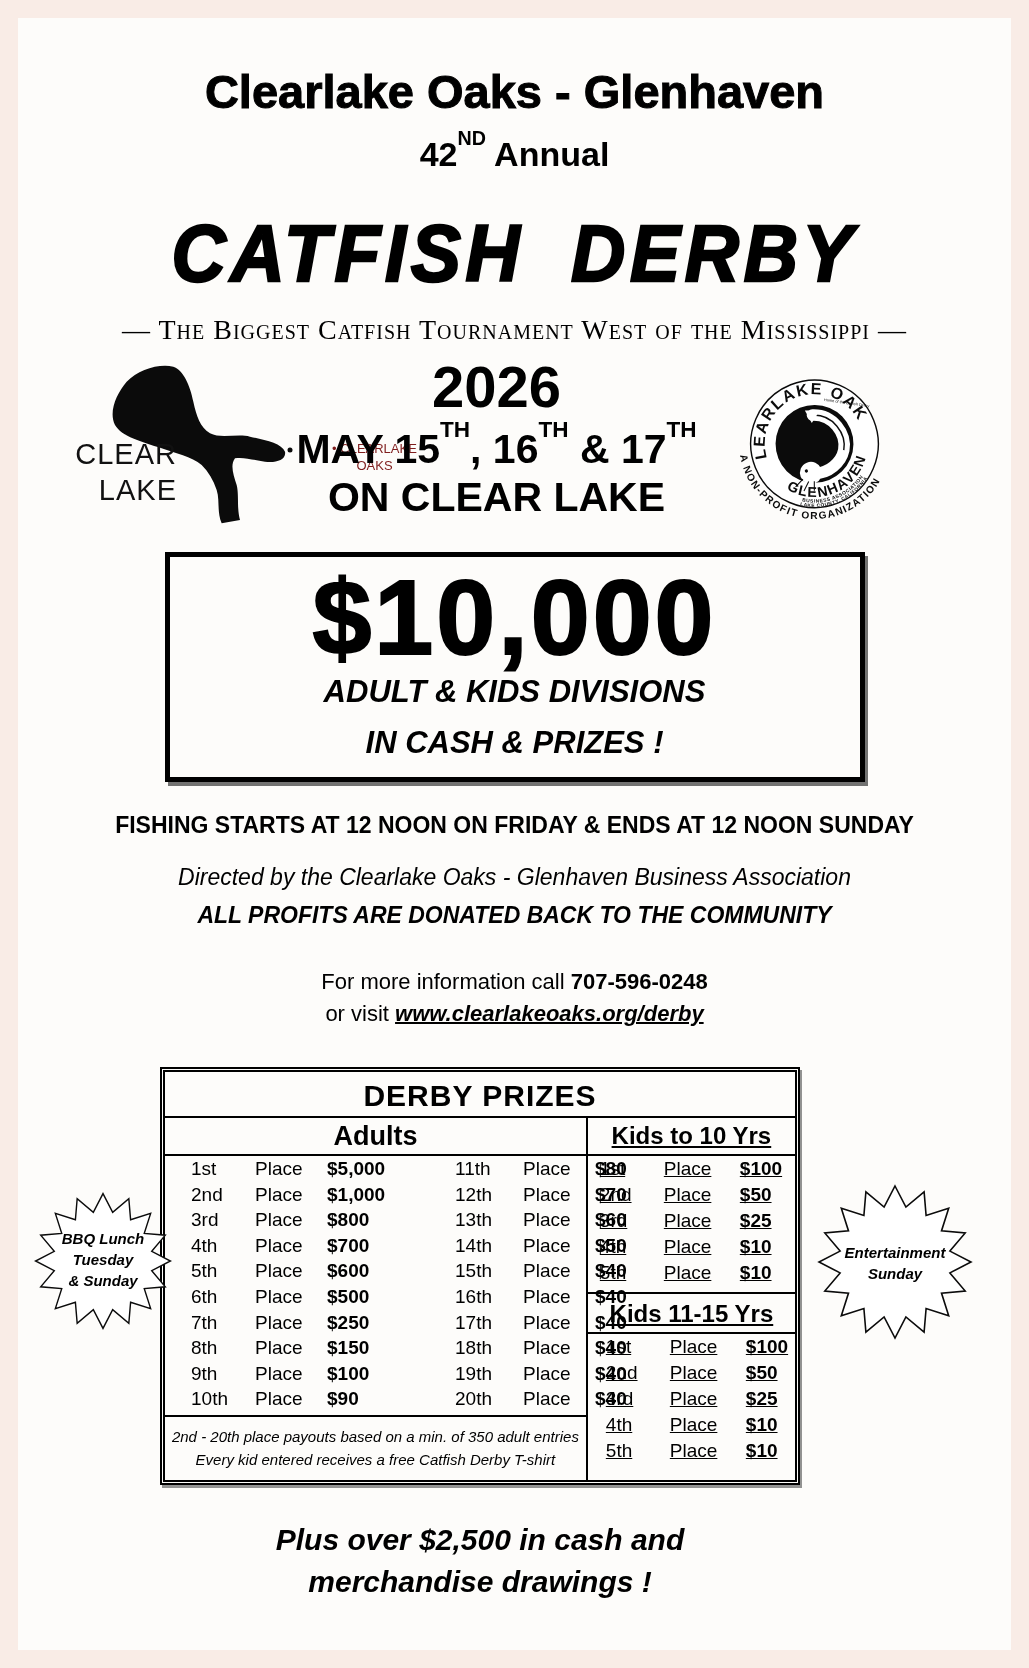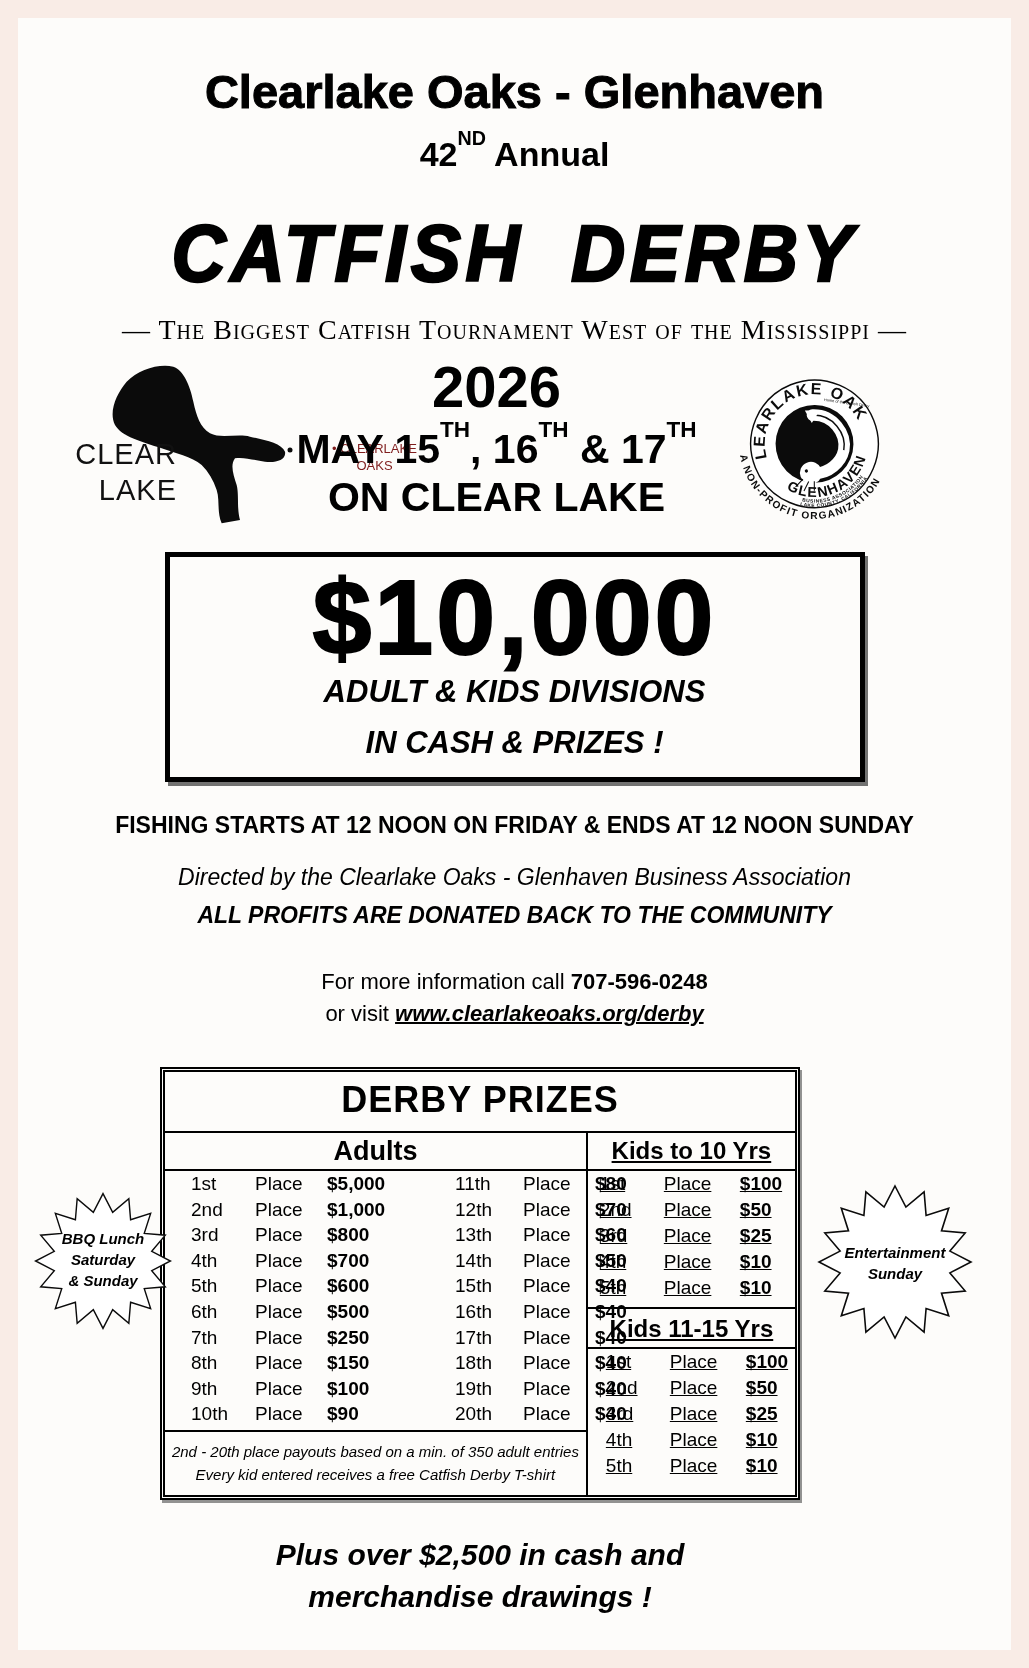--- a/index.html
+++ b/index.html
@@ -40,21 +40,21 @@
   .schedule-line{margin-top:30px; text-align:center; font-size:23px; font-weight:bold;}
   .directed-line{margin-top:25px; text-align:center; font-size:23px; font-style:italic;}
   .profits-line{margin-top:11px; text-align:center; font-size:23px; font-weight:bold; font-style:italic;}
   .info-line{margin-top:40px; text-align:center; font-size:22px;}
   .visit-line{margin-top:6px; text-align:center; font-size:22px;}
   .phone{font-weight:bold;}
   .website{font-weight:bold; font-style:italic; text-decoration:underline; text-decoration-thickness:2px; color:var(--ink);}
 
   
   .prize-table{width:640px; margin-left:142px; margin-top:40px; border:5px double var(--ink); background:var(--paper); box-shadow:2px 3px 0 rgba(40,40,40,.5);}
-  .tbl-title{font-size:36px; font-weight:bold; text-align:center; padding:7px 0 10px; border-bottom:2px solid var(--ink); letter-spacing:1px;}
+  .tbl-title{font-size:30px; font-weight:bold; text-align:center; padding:7px 0 3px; border-bottom:2px solid var(--ink); letter-spacing:1px;}
   .tbl-body{display:flex; align-items:stretch;}
   .tbl-left{width:66.8%; display:flex; flex-direction:column;}
   .tbl-right{width:33.2%; border-left:2px solid var(--ink); display:flex; flex-direction:column;text-decoration:underline;}
   .sec-hdr{font-weight:bold; text-align:center; border-bottom:2px solid var(--ink); height:38px; line-height:36px;}
   .tbl-left .sec-hdr{font-size:27px;}
   .tbl-right .sec-hdr{font-size:24px;}
   .arow{display:grid; grid-template-columns:64px 72px 128px 68px 72px 1fr; height:25.6px; line-height:25.6px; font-size:19px; padding-left:26px;}
   .krow{display:grid; grid-template-columns:64px 76px 1fr; height:26px; line-height:26px; font-size:19px; padding-left:12px;}
   .kids1115-rows .krow{padding-left:18px;}
   .c-amt{font-weight:bold;}
@@ -319,21 +319,21 @@
 
       </div>
     </div>
 
     <div class="badge badge-left">
       <svg viewBox="0 0 160 160">
         <polygon points="80,4 90.9,25.1 109.1,9.8 111.1,33.5 133.7,26.3 126.5,48.9 150.2,50.9 134.9,69.1 156,80 134.9,90.9 150.2,109.1 126.5,111.1 133.7,133.7 111.1,126.5 109.1,150.2 90.9,134.9 80,156 69.1,134.9 50.9,150.2 48.9,126.5 26.3,133.7 33.5,111.1 9.8,109.1 25.1,90.9 4,80 25.1,69.1 9.8,50.9 33.5,48.9 26.3,26.3 48.9,33.5 50.9,9.8 69.1,25.1" fill="#ffffff" stroke="#0b0b0b" stroke-width="1.6"></polygon>
       </svg>
       <div class="badge-text">
         <div>BBQ Lunch</div>
-        <div>Saturday</div>
+        <div>Tuesday</div>
         <div>&amp; Sunday</div>
       </div>
     </div>
 
     <div class="badge badge-right">
       <svg viewBox="0 0 160 160">
         <polygon points="80,4 90.9,25.1 109.1,9.8 111.1,33.5 133.7,26.3 126.5,48.9 150.2,50.9 134.9,69.1 156,80 134.9,90.9 150.2,109.1 126.5,111.1 133.7,133.7 111.1,126.5 109.1,150.2 90.9,134.9 80,156 69.1,134.9 50.9,150.2 48.9,126.5 26.3,133.7 33.5,111.1 9.8,109.1 25.1,90.9 4,80 25.1,69.1 9.8,50.9 33.5,48.9 26.3,26.3 48.9,33.5 50.9,9.8 69.1,25.1" fill="#ffffff" stroke="#0b0b0b" stroke-width="1.6"></polygon>
       </svg>
       <div class="badge-text">
         <div>Entertainment</div>

